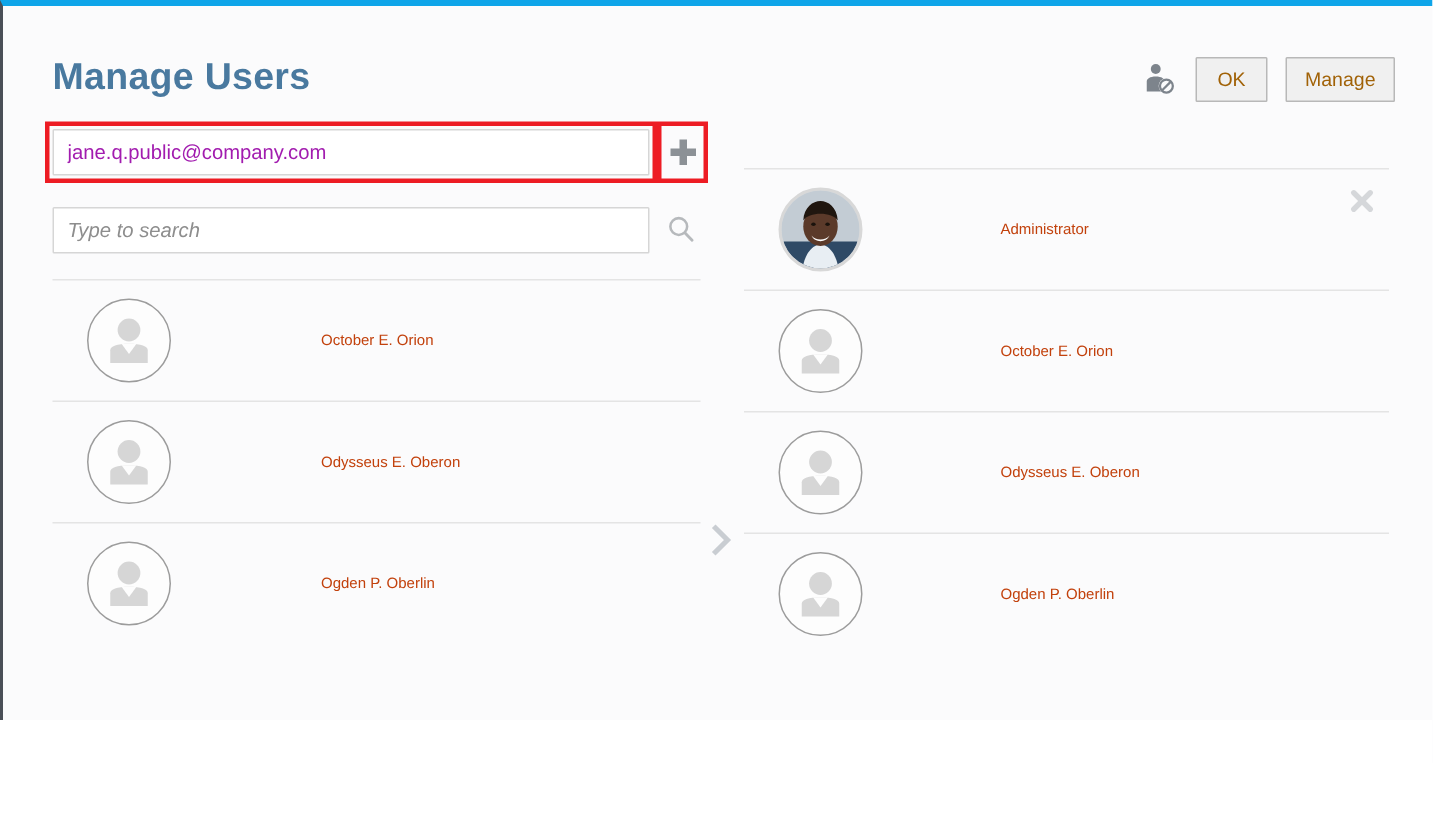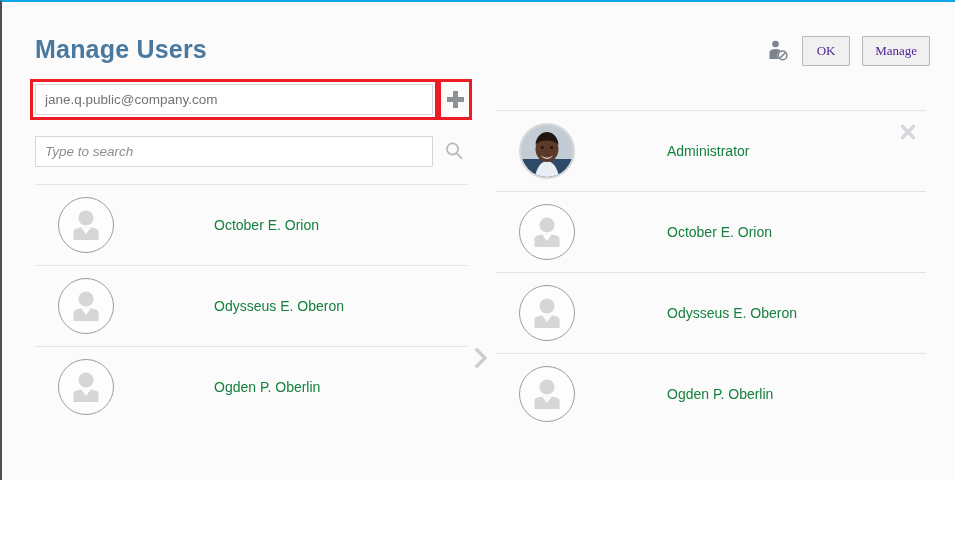--- a/index.html
+++ b/index.html
@@ -9,21 +9,21 @@
     background: #ffffff;
   }
   body {
     font-family: "Liberation Sans", sans-serif;
   }
   #screen {
     position: relative;
     width: 955px;
     height: 480px;
     background: #fbfbfc;
-    border-top: 2px solid #0ea5e9;
+    border-top: 4px solid #0ea5e9;
     border-left: 2px solid #4a4f57;
     box-sizing: border-box;
     overflow: hidden;
   }
 
   
   .page-title {
     position: absolute;
     left: 33px;
     top: 33px;
@@ -47,23 +47,23 @@
     height: 24px;
     display: block;
   }
   .btn {
     min-width: 48px;
     height: 30px;
     padding: 0 12px;
     background: #f0f0f0;
     border: 1px solid #b8b8b8;
     border-radius: 1px;
-    color: #4c1d95;
+    color: #a16207;
     font-size: 13px;
-    font-family: Liberation Serif, serif;
+    font-family: Liberation Sans, sans-serif;
     cursor: pointer;
     line-height: 28px;
     text-align: center;
     box-sizing: border-box;
   }
 
   
   .panel-left {
     position: absolute;
     left: 33px;
@@ -85,21 +85,21 @@
   }
   .text-input {
     width: 100%;
     height: 31px;
     box-sizing: border-box;
     border: 1px solid #d6d6d6;
     background: #ffffff;
     padding: 0 9px;
     font-size: 13.5px;
     font-family: "Liberation Sans", sans-serif;
-    color: #737373;
+    color: #a21caf;
     border-radius: 1px;
     outline: none;
   }
   .text-input::placeholder {
     font-style: italic;
     color: #8d8d8d;
   }
 
   .add-row {
     position: relative;
@@ -207,22 +207,22 @@
   }
   .avatar svg { display: block; }
 
   .avatar.photo {
     border: 2px solid #d8d8d8;
     background: #cfd6dc;
   }
 
   .user-name {
     margin-left: 100px;
-    font-size: 14px;
-    color: #15803d;
+    font-size: 10px;
+    color: #c2410c;
     white-space: nowrap;
   }
   .panel-right .user-name { margin-left: 92px; }
 
   .remove-icon-btn {
     position: absolute;
     right: 6px;
     top: 9px;
     width: 24px;
     height: 24px;

